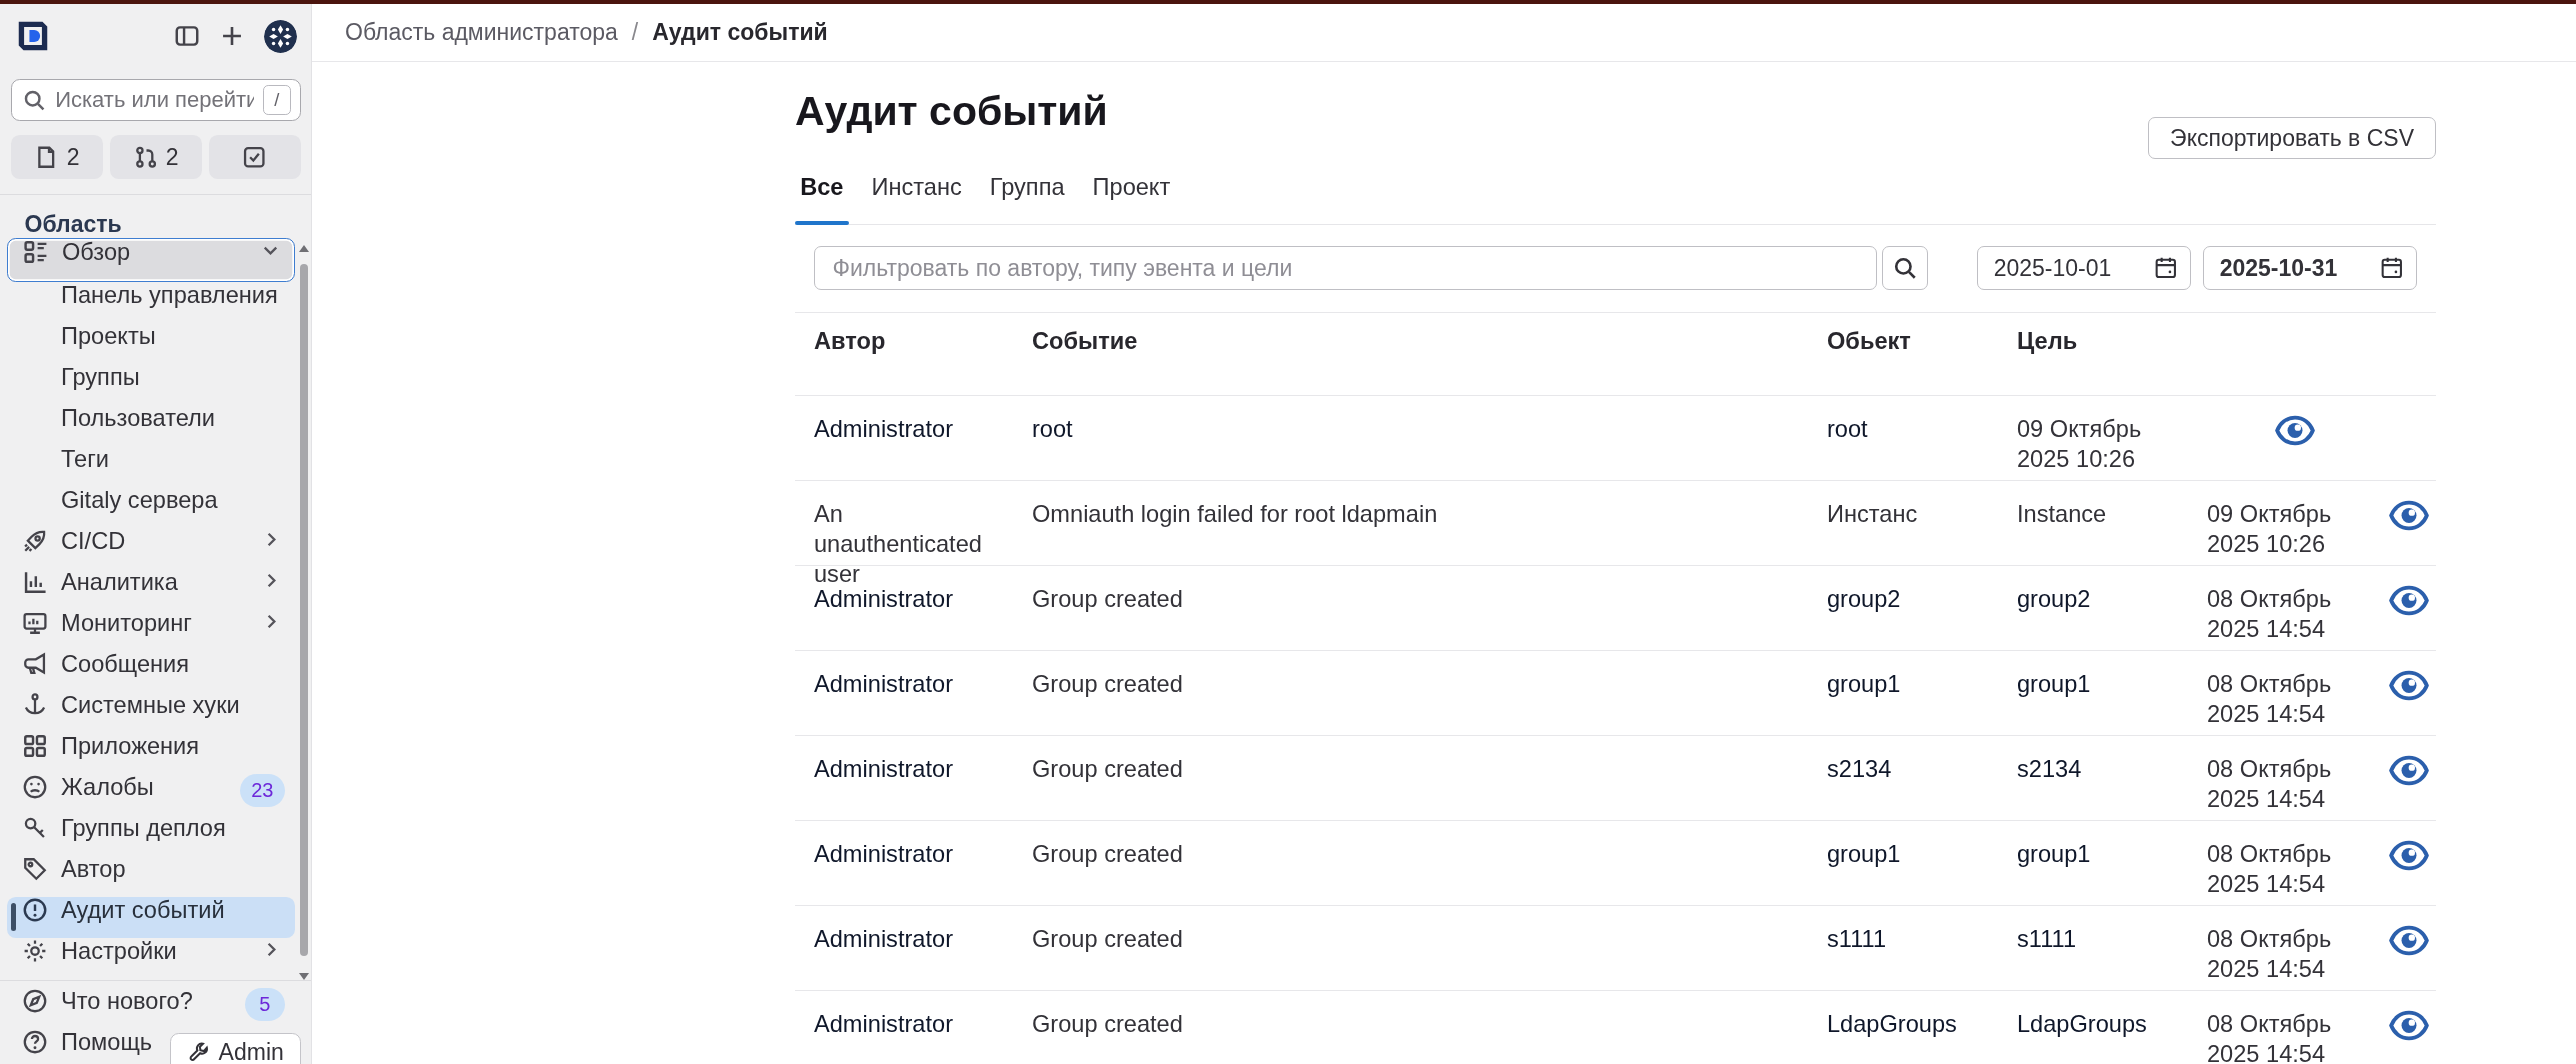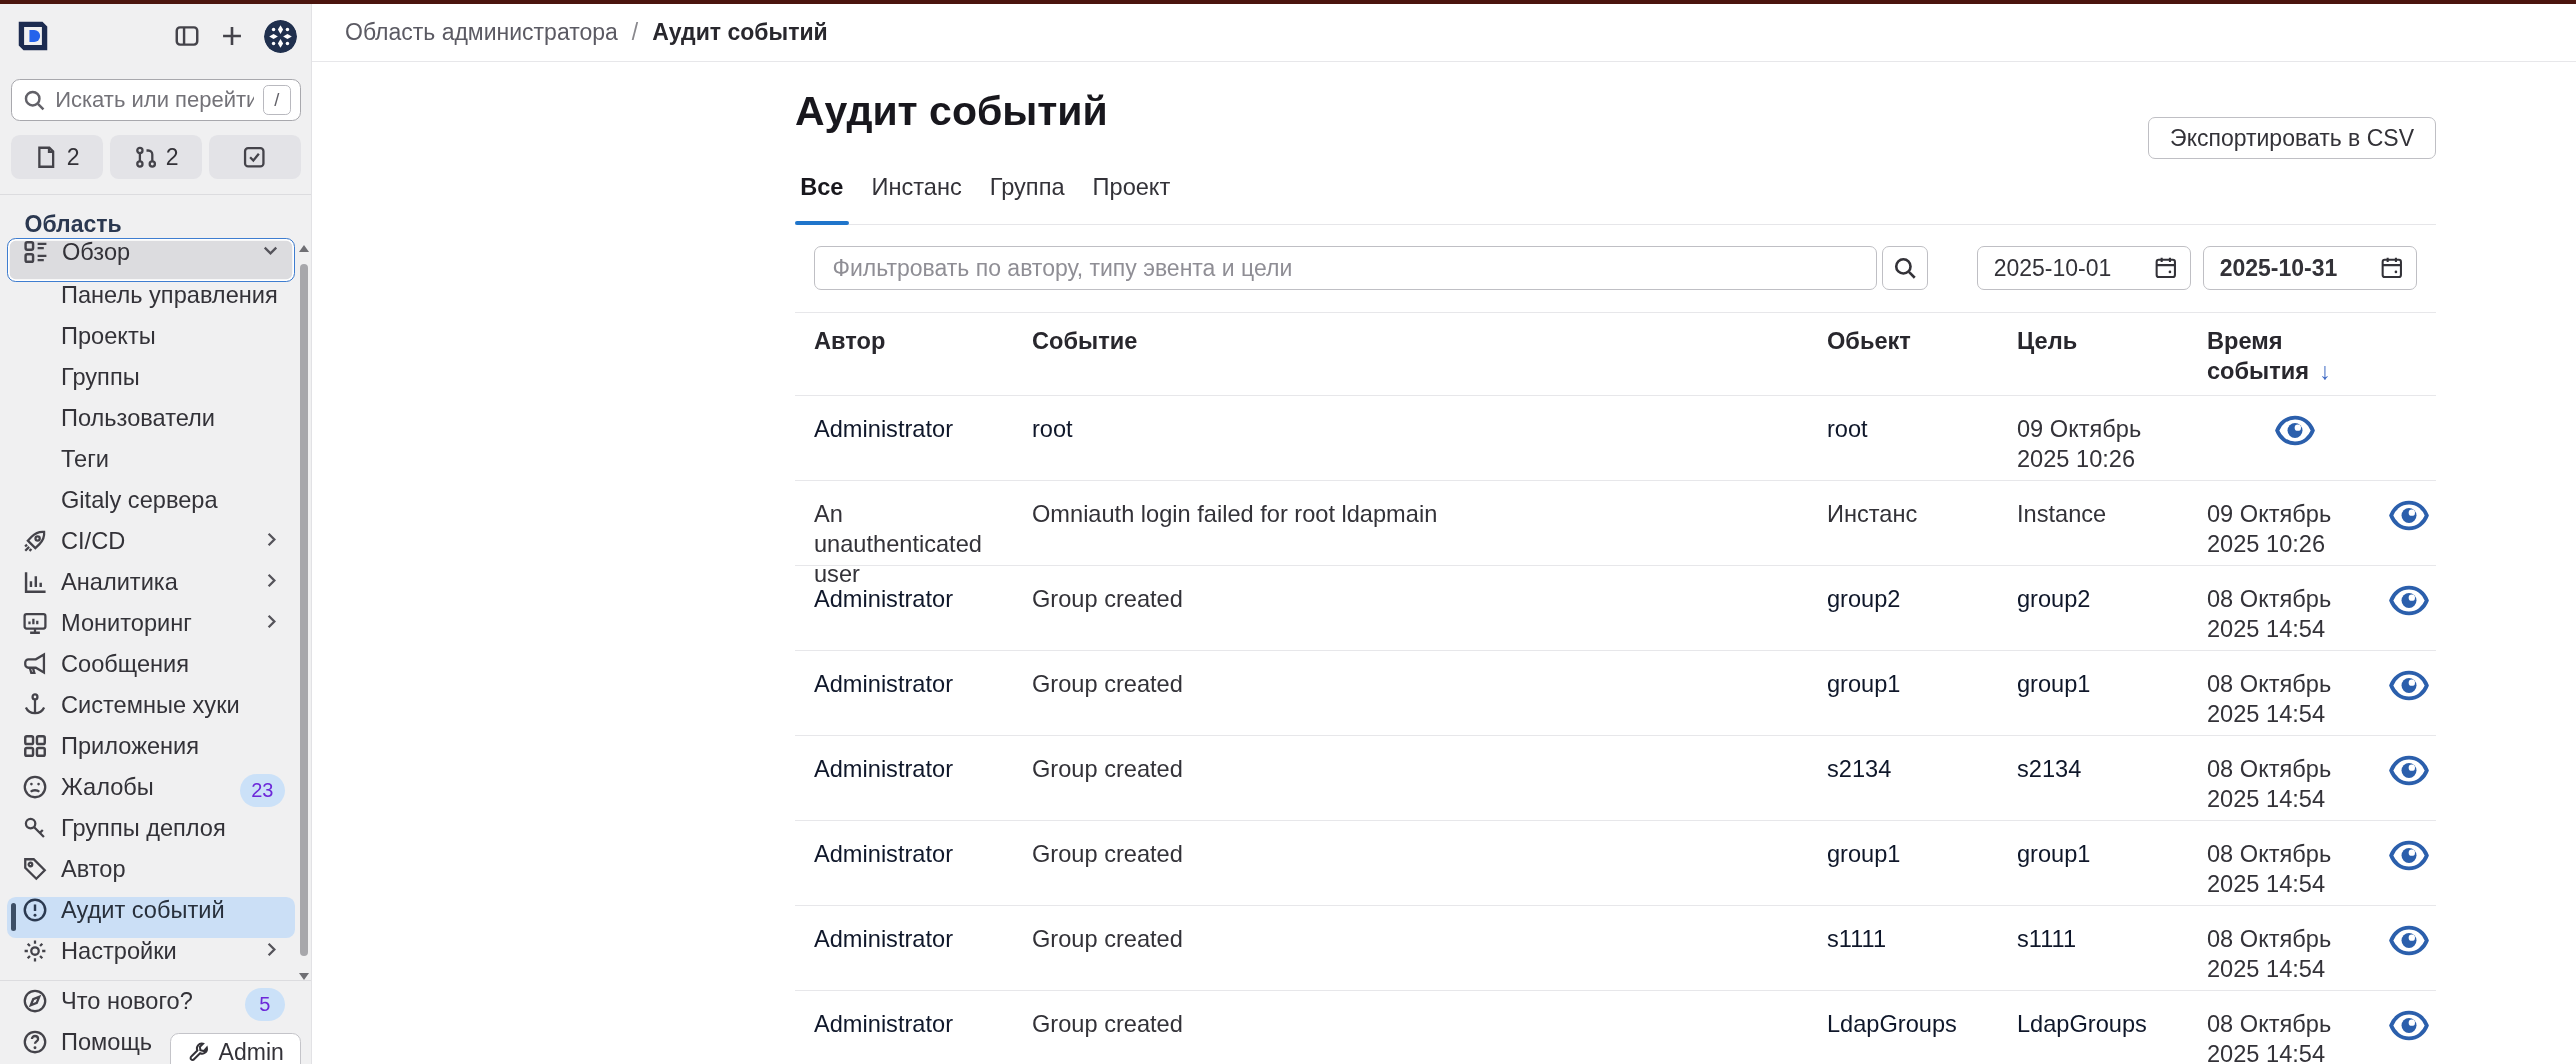--- a/index.html
+++ b/index.html
@@ -444,21 +444,20 @@
           </span>
       </div>
     </div>
 
     <div class="audit-table">
       <div class="thead" id="thead-slot">
           <div class="th">Автор</div>
           <div class="th">Событие</div>
           <div class="th">Обьект</div>
           <div class="th">Цель</div>
-          <div class="th">Время события <span class="sort-arrow">↓</span></div>
           <div class="th"></div>
         </div>
       <div id="tbody-slot">
           <div class="trow">
             <div class="td"><span class="link">Administrator</span></div>
             <div class="td"><span class="link">root</span></div>
             <div class="td"><span class="link">root</span></div>
             <div class="td">09 Октябрь<br>2025 10:26</div>
             <div class="td-actions">
               <button class="eye-btn">

